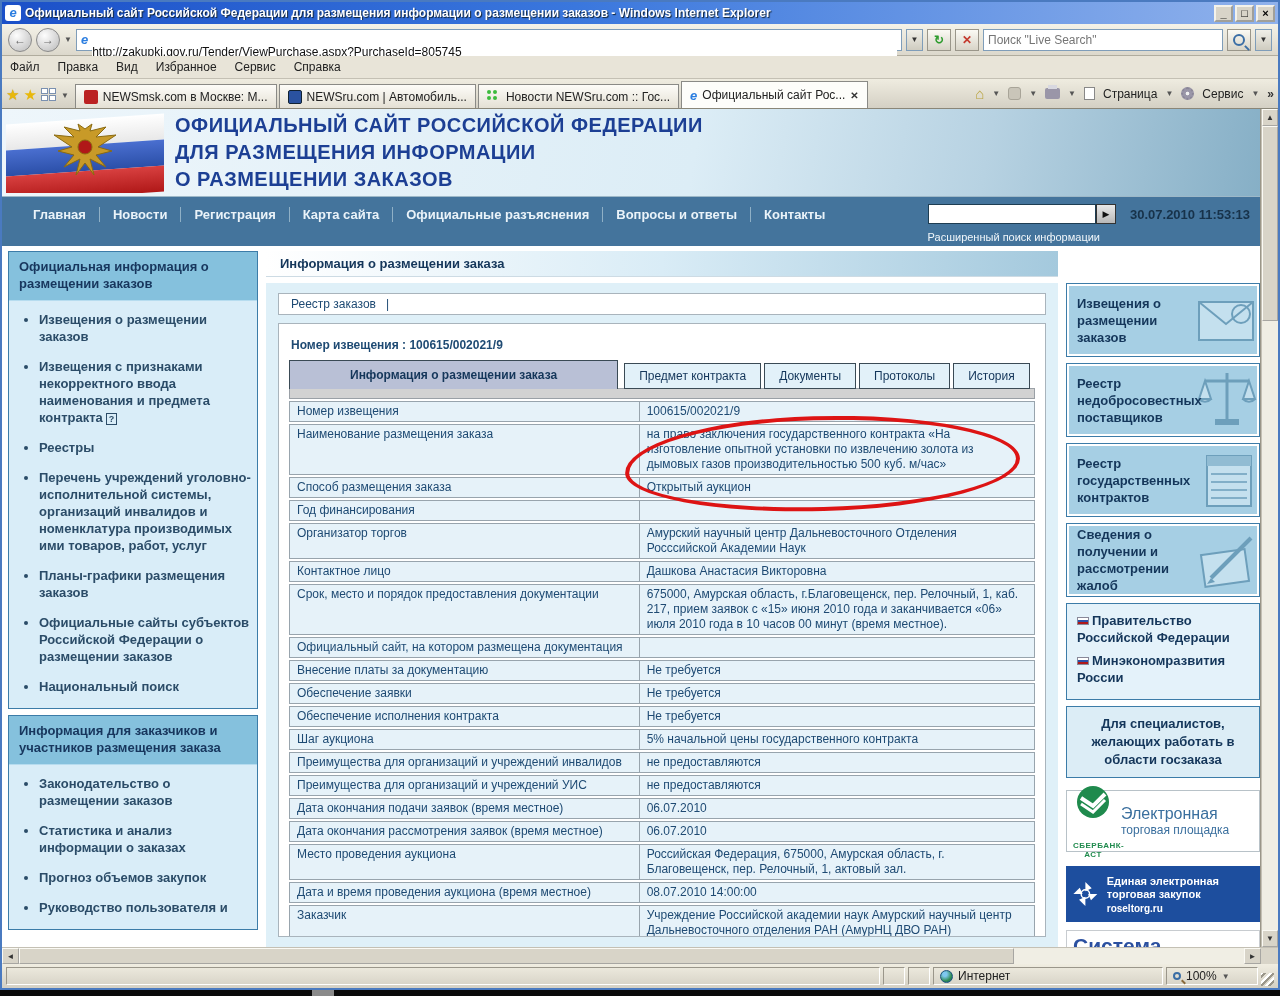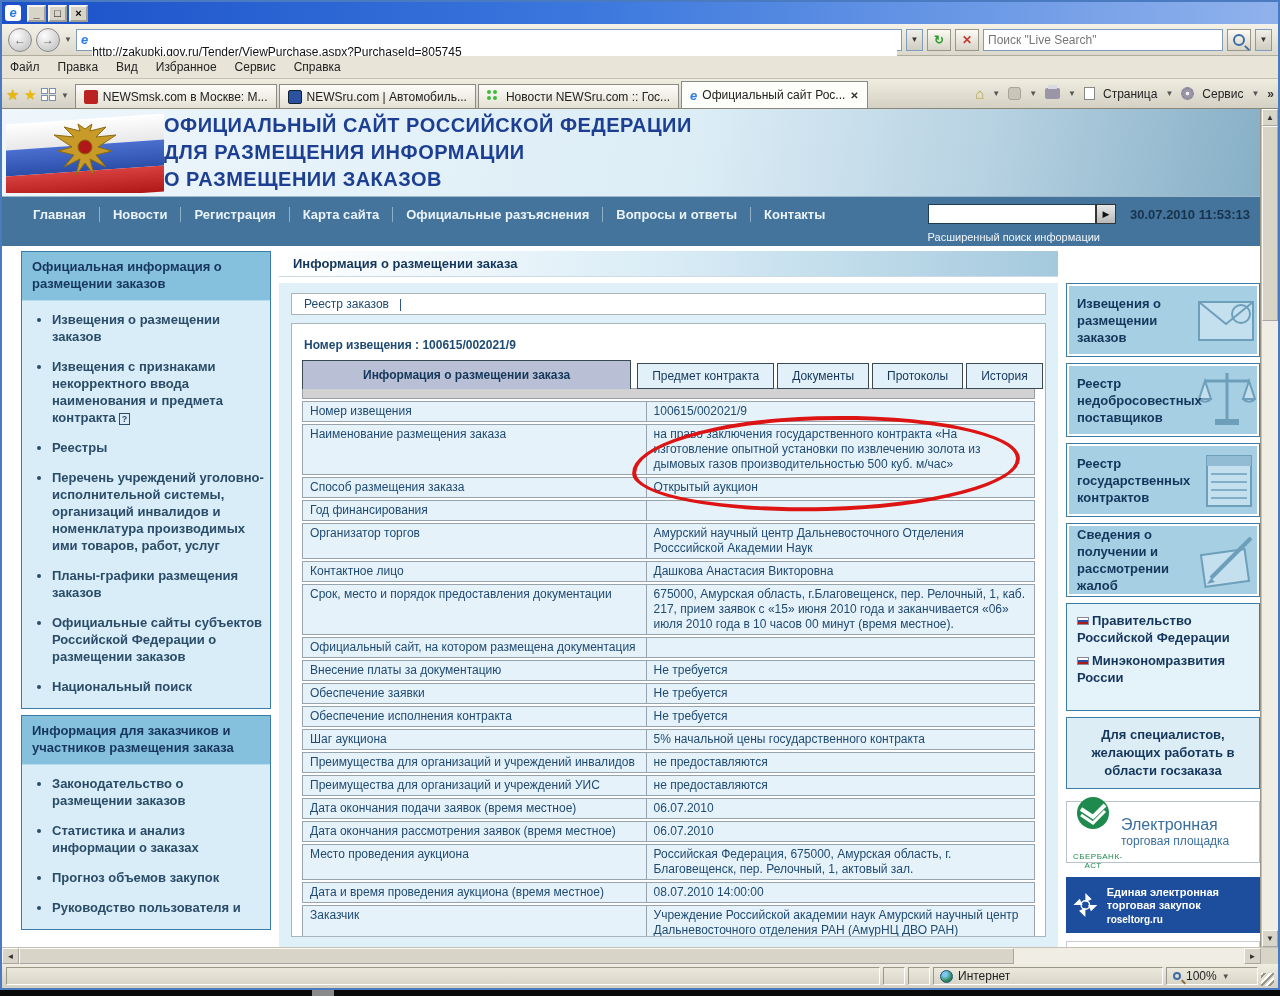--- a/index.html
+++ b/index.html
@@ -72,36 +72,36 @@
 
   
   .site-header { height:88px; flex:0 0 88px; position:relative;
     background:linear-gradient(100deg,#eef6fb 0%,#dcedf6 55%,#b7d2e2 78%,#86afc6 100%); border-bottom:1px solid #9db8c8; display:flex; align-items:center;}
   .emblem { width:158px; height:80px; position:relative; overflow:hidden; margin:4px 0 4px 4px; flex:0 0 158px;}
   .flag { position:absolute; inset:0; transform:skewY(-4deg) translateY(6px); }
   .flag .w { height:26px; background:linear-gradient(#ffffff,#e8e8e8); }
   .flag .b { height:26px; background:linear-gradient(#4a6fd0,#2b4fa8); }
   .flag .r { height:26px; background:linear-gradient(#d84040,#b01818); }
   .eagle { position:absolute; left:44px; top:10px; }
-  .site-title { padding-left:0; color:#1c3f94; font-weight:bold; font-size:20px; line-height:27px; letter-spacing:.5px;}
+  .site-title { padding-left:11px; color:#1c3f94; font-weight:bold; font-size:20px; line-height:27px; letter-spacing:.5px;}
 
   
   .site-nav { height:49px; flex:0 0 49px; background:#44749c; color:#eaf3f9; position:relative; }
   .nav-row { display:flex; align-items:center; height:30px; padding:4px 10px 0 18px; }
   .nav-item { font-size:13px; font-weight:bold; color:#eaf3f9; padding:0 13px; white-space:nowrap; }
   .nav-item + .nav-item { border-left:1px solid #8fb0c6; }
   .nav-search { margin-left:auto; display:flex; align-items:center; }
   .nav-search input { width:168px; height:20px; border:1px solid #1e3d52; font-size:12px; padding:0 3px; font-family:"Liberation Sans",sans-serif;}
   .nav-go { width:20px; height:20px; background:linear-gradient(#e8e8e8,#b8b8b8); border:1px solid #333; font-size:9px; color:#111;
     display:flex; align-items:center; justify-content:center; }
   .nav-date { font-size:13px; font-weight:bold; color:#17324a; margin-left:14px; white-space:nowrap; }
   .adv-search { position:absolute; right:160px; bottom:3px; font-size:11px; color:#f0f6fa; }
 
   
-  .site-body { flex:1 1 auto; display:flex; overflow:hidden; background:#fff; padding:5px 0 0 19px; gap:8px;}
+  .site-body { flex:1 1 auto; display:flex; overflow:hidden; background:#fff; padding:5px 0 0 6px; gap:8px;}
 
   
   .lsb { width:250px; flex:0 0 250px; }
   .lsb-block { border:1px solid #3c7ca8; background:#d9edf8; margin-bottom:6px; }
   .lsb-head { background:#85c1dd; color:#17365d; font-weight:bold; font-size:13px; padding:6px 8px 8px 10px; line-height:17px; border-bottom:1px solid #b6dcef;}
   .lsb ul { list-style:disc; margin:10px 4px 12px 30px; }
   .lsb li { color:#2b4c68; font-size:13px; font-weight:bold; line-height:17px; margin-bottom:13px; }
   .lsb li span { cursor:pointer; }
   .help-badge { display:inline-block; border:1px solid #2b4c68; font-size:9px; line-height:10px; padding:0 2px; margin-left:3px; color:#2b4c68; font-weight:bold;}
 
@@ -135,21 +135,21 @@
   .linksblock { border:1px solid #3c7ca8; background:#e4f2fa; padding:8px 6px 8px 10px; margin-bottom:6px; }
   .linkrow { font-size:13px; font-weight:bold; color:#14365a; line-height:17px; margin-bottom:6px; display:block;}
   .miniflag { display:inline-block; width:12px; height:8px; margin-right:3px;
     background:linear-gradient(#fff 33%, #2b4fa8 33%, #2b4fa8 66%, #b01818 66%); border:1px solid #889;}
   .spec { border:1px solid #3c7ca8; background:#dcEDF6; background:#dcedf6; text-align:center; font-size:13px; font-weight:bold;
     color:#14365a; line-height:18px; padding:8px 4px; margin-bottom:12px;}
   .sber { background:#fff; border:1px solid #b8c2c8; height:62px; margin-bottom:14px; display:flex; align-items:center; padding:4px 6px; gap:8px;}
   .sber-logo { width:40px; flex:0 0 40px; text-align:center; }
   .sber-text .l1 { color:#3a6f9e; font-size:16px; }
   .sber-text .l2 { color:#3a6f9e; font-size:12px; }
-  .sber-brand { color:#1f8a4d; font-size:8px; letter-spacing:.5px; margin-top:17px;}
+  .sber-brand { color:#1f8a4d; font-size:8px; letter-spacing:.5px; margin-top:17px;font-weight:bold;}
   .rosel { background:#1d4e9e; height:56px; margin-bottom:8px; display:flex; align-items:center; gap:8px; padding:4px 6px; color:#fff;}
   .rosel .r1 { font-size:11px; font-weight:bold; line-height:13px; }
   .rosel .r2 { font-size:10px; font-weight:bold; margin-top:2px;}
   .sistema { background:#fff; border:1px solid #c8ccd0; height:52px; padding:4px 6px; overflow:hidden; position:relative;}
   .sistema .s1 { color:#2b50a0; font-weight:bold; font-size:21px; line-height:22px; }
 
   
   .vscroll { width:17px; flex:0 0 17px; background:#f0eee4; display:flex; flex-direction:column; align-items:stretch; border-left:1px solid #c4c0b4;}
   .varrow { height:17px; flex:0 0 17px; background:#d8d4c8; border:1px outset #fbfaf4; font-size:8px; color:#333; display:flex; align-items:center; justify-content:center;}
   .vthumb { height:195px; background:#d8d4c8; border:1px outset #fbfaf4; }
@@ -175,20 +175,21 @@
   .task-strip { height:6px; background:#0a0a0a; position:relative; }
   .task-strip b { position:absolute; left:312px; top:0; width:22px; height:6px; background:#8a8a8a; }
 </style>
 </head>
 <body>
 
 <div class="window">
 
   <div class="titlebar">
     <span class="ie-e">e</span>
+    <span class="t-text">Официальный сайт Российской Федерации для размещения информации о размещении заказов - Windows Internet Explorer</span>
     <span class="win-btn">_</span>
     <span class="win-btn">□</span>
     <span class="win-btn">×</span>
   </div>
 
   <div class="addressbar">
     <span class="navcircle">←</span>
     <span class="navcircle">→</span>
     <span class="small-drop">▼</span>
     <div class="urlbox">
@@ -527,21 +528,21 @@
             <span class="blabel">Сведения о получении и рассмотрении жалоб</span>
             <svg width="60" height="60" viewBox="0 0 60 60">
                 <rect x="6" y="22" width="44" height="32" fill="#cfe6f2" stroke="#5a8fae" stroke-width="2" transform="rotate(-8 28 38)"></rect>
                 <line x1="14" y1="48" x2="54" y2="8" stroke="#5a8fae" stroke-width="4"></line>
                 <path d="M14 48 L10 54 L18 52 Z" fill="#5a8fae"></path>
               </svg>
           </div>
 
           <div class="linksblock">
             <a class="linkrow"><span class="miniflag"></span><span>Правительство Российской Федерации</span></a>
-            <a class="linkrow" style="margin-bottom:16px"><span class="miniflag"></span><span>Минэкономразвития России</span></a>
+            <a class="linkrow" style="margin-bottom:5px"><span class="miniflag"></span><span>Минэкономразвития России</span></a>
           </div>
 
           <div class="spec">Для специалистов, желающих работать в области госзаказа</div>
 
           <div class="sber">
             <div class="sber-logo">
               <svg width="36" height="36" viewBox="0 0 36 36">
                   <circle cx="18" cy="18" r="16" fill="#1f8a4d"></circle>
                   <path d="M6 14 L18 22 L30 10" fill="none" stroke="#fff" stroke-width="4"></path>
                   <path d="M6 20 L18 28 L30 16" fill="none" stroke="#fff" stroke-width="3"></path>

